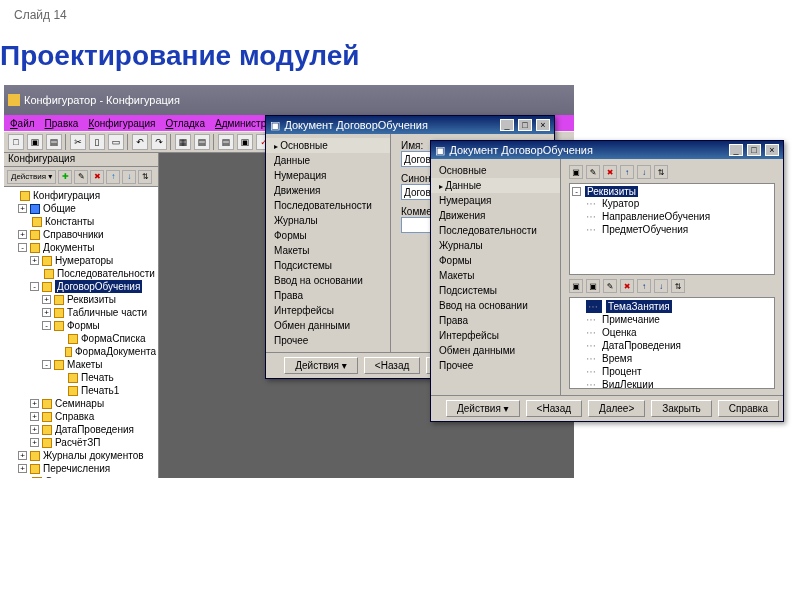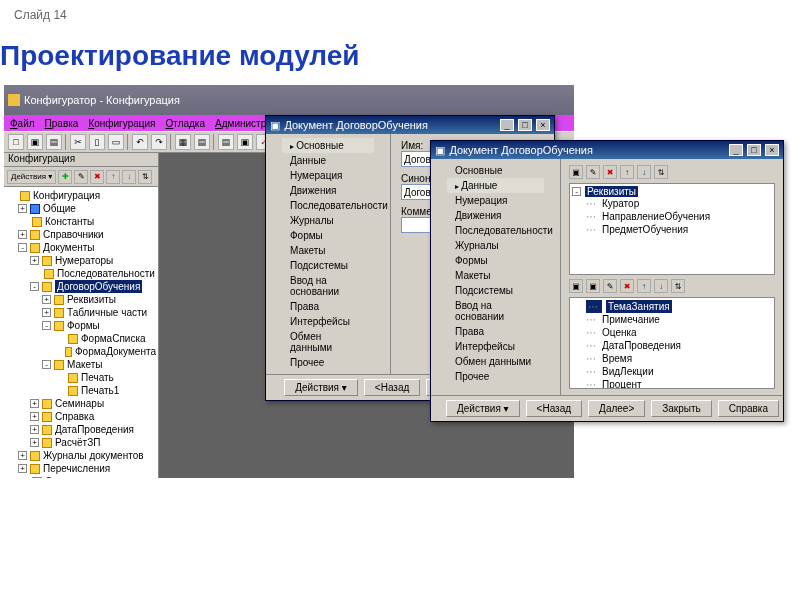--- a/index.html
+++ b/index.html
@@ -34,21 +34,21 @@
   .canvas { flex: 1; background: #626161; }
 
   .ind1 { padding-left: 12px; } .ind2 { padding-left: 24px; } .ind3 { padding-left: 36px; } .ind4 { padding-left: 48px; }
 
   
   .dialog { position: absolute; border: 1px solid #003; background: #d4d0c8; box-shadow: 2px 2px 5px rgba(0,0,0,.4); }
   .dlg-title { background: linear-gradient(#0a246a,#3b6ea5); color: #fff; height: 18px; display: flex; align-items: center; padding: 0 4px; font-size: 11px; gap: 4px; }
   .dlg-title .spacer { flex: 1; }
   .dlg-title .wbtn { width: 14px; height: 12px; background: #c0c0c0; border: 1px solid #fff; font-size: 9px; line-height: 10px; text-align: center; color: #000; }
   .dlg-body { display: flex; }
-  .dlg-nav { width: 125px; border-right: 1px solid #888; padding: 4px 16px; }
+  .dlg-nav { width: 125px; border-right: 1px solid #888; padding: 4px 0; }
   .dlg-nav div { padding: 2px 8px; font-size: 10px; }
   .dlg-nav .cur { background: #dfdcd4; }
   .dlg-nav .arrow::before { content: "▸ "; font-size: 8px; }
   .dlg-main { flex: 1; padding: 6px 10px; font-size: 10px; }
   .dlg-main label { display: inline-block; width: 70px; }
   .dlg-main input { border: 1px solid #7a98c0; height: 16px; width: 120px; font-size: 10px; padding: 0 2px; }
   .dlg-footer { border-top: 1px solid #888; padding: 4px; display: flex; gap: 6px; justify-content: flex-end; }
   .btn { background: #d4d0c8; border: 1px solid #888; border-top-color: #fff; border-left-color: #fff; padding: 2px 10px; font-size: 10px; }
 
   .panel-tools { display: flex; gap: 3px; padding: 2px; }
@@ -369,25 +369,25 @@
           <div class="row">
             <span class="dot"></span>
             <span>ДатаПроведения</span>
           </div>
           <div class="row">
             <span class="dot"></span>
             <span>Время</span>
           </div>
           <div class="row">
             <span class="dot"></span>
+            <span>Процент</span>
+          </div>
+          <div class="row">
+            <span class="dot"></span>
             <span>ВидЛекции</span>
-          </div>
-          <div class="row">
-            <span class="dot"></span>
-            <span>Процент</span>
           </div>
         </div>
     </div>
   </div>
   <div class="dlg-footer">
     <button class="btn">Действия ▾</button>
     <button class="btn">&lt;Назад</button>
     <button class="btn">Далее&gt;</button>
     <button class="btn">Закрыть</button>
     <button class="btn">Справка</button>

